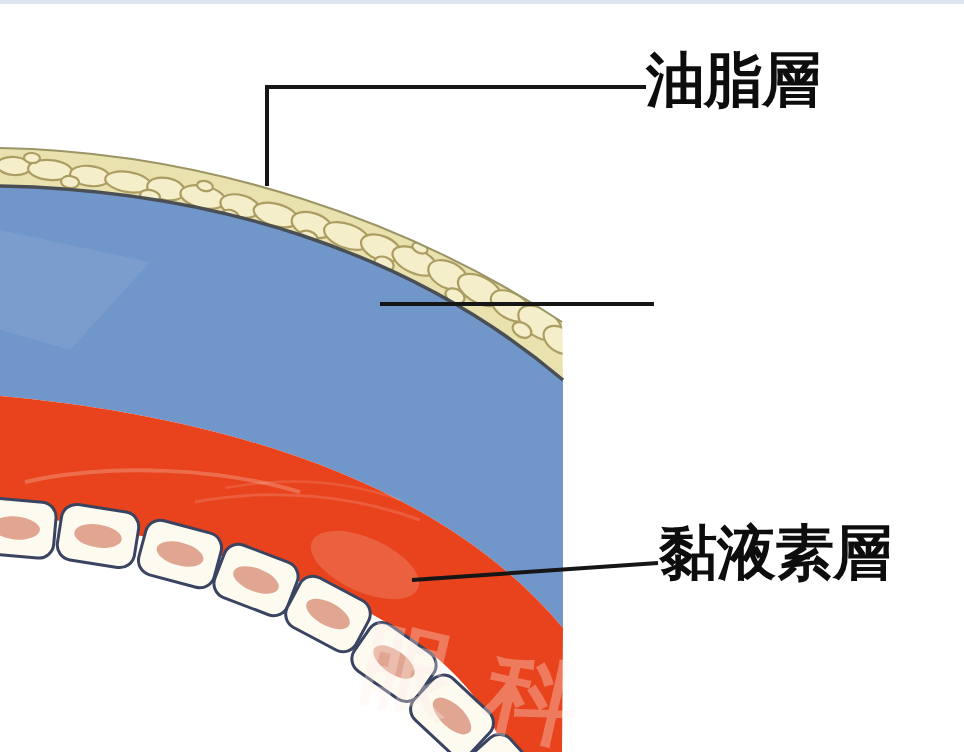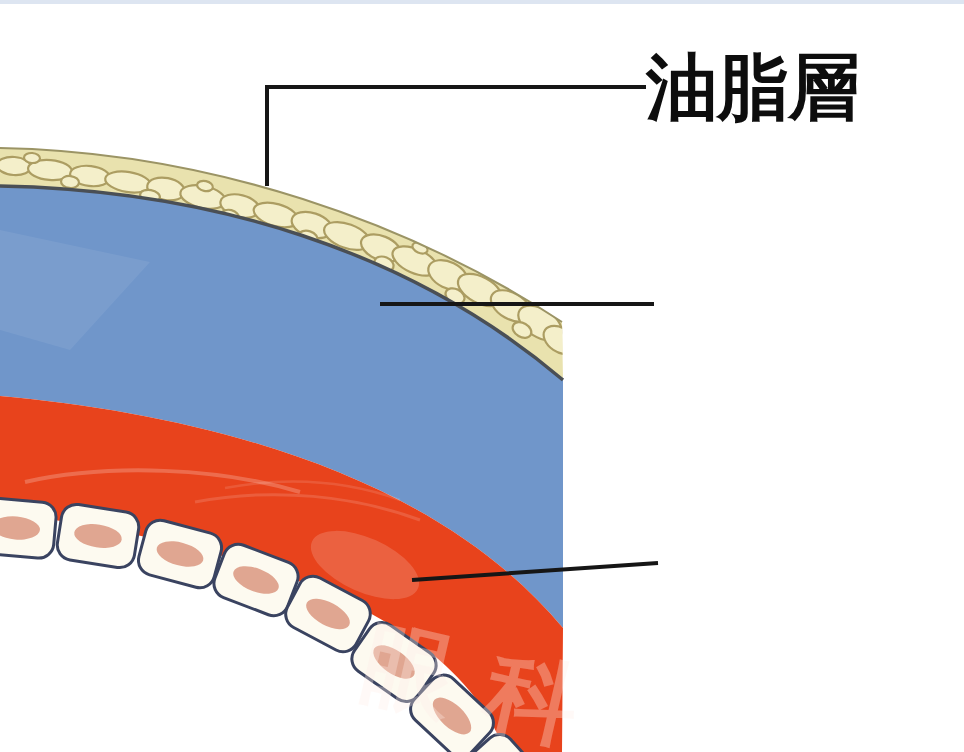--- a/index.html
+++ b/index.html
@@ -18,21 +18,21 @@
     background: #d4deee;
     opacity: .8;
   }
   .diagram-svg {
     position: absolute;
     left: 0; top: 0;
   }
   .layer-label {
     position: absolute;
     font-weight: bold;
-    font-size: 72px;
+    font-size: 59px;
     line-height: 1;
     letter-spacing: -1px;
     color: #0d0d0d;
     white-space: nowrap;
   }
   .label-lipid   { left: 646px; top: 51px; }
   .label-aqueous { left: 655px; top: 271px; }
   .label-mucin   { left: 659px; top: 524px; }
   .watermark {
     position: absolute;
@@ -147,14 +147,15 @@
     <g stroke-width="4" fill="none" stroke="#161616">
       <polyline points="267,186 267,87 646,87"></polyline>
       <line x1="380" y1="304" x2="654" y2="304"></line>
       <line x1="412" y1="580" x2="658" y2="563"></line>
     </g>
   </svg>
 
   <div class="watermark">眼科</div>
 
   <div class="layer-label label-lipid">油脂層</div>
+  <div class="layer-label label-mucin">黏液素層</div>
 
 </div>
 
 </body></html>

